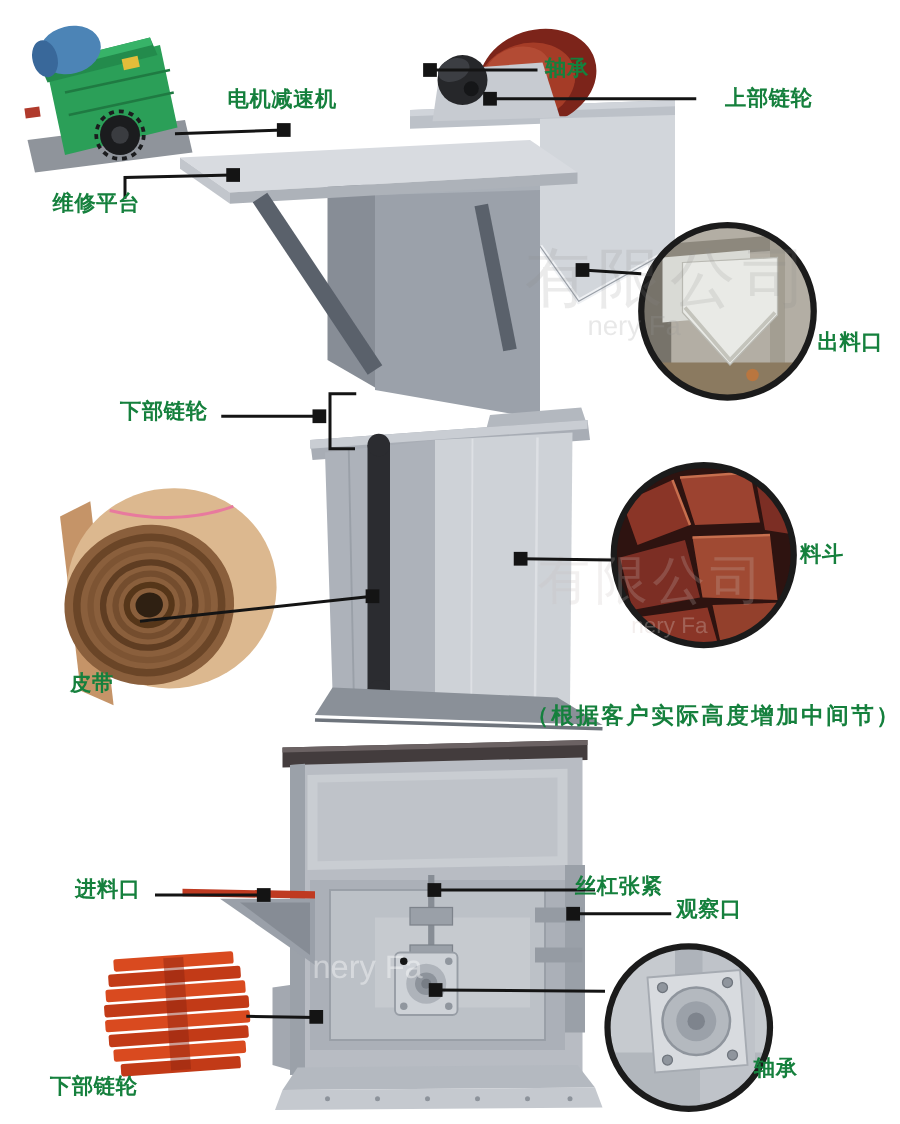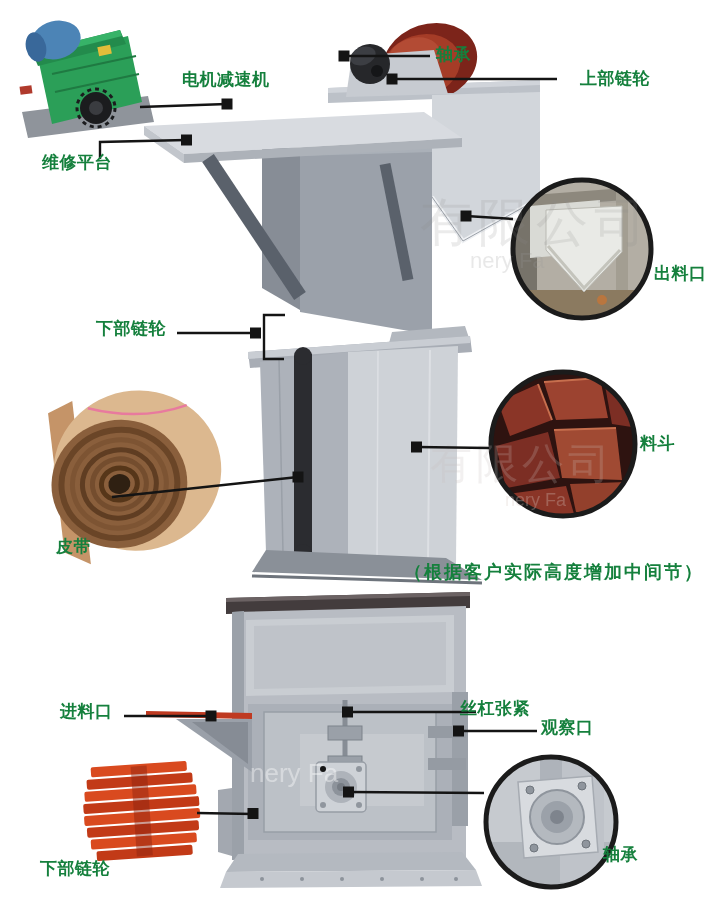--- a/index.html
+++ b/index.html
@@ -2,21 +2,21 @@
 <html><head>
 <meta charset="utf-8">
 <style>
   html,body{margin:0;padding:0;background:#ffffff;}
   #stage{position:relative;width:720px;height:899px;background:#ffffff;overflow:hidden;
          font-family:"Liberation Sans",sans-serif;}
   #machine-svg{position:absolute;left:0;top:0;z-index:1;}
   .lbl{position:absolute;z-index:5;font-weight:bold;font-size:17px;line-height:1.1;
        color:#15803d;white-space:nowrap;letter-spacing:0.5px;
        font-family:Liberation Sans, sans-serif;}
-  .note{font-size:18px;letter-spacing:2px;}
+  .note{font-size:18px;letter-spacing:2px;margin-left:17px;}
 </style>
 </head>
 <body>
 
 <div id="stage">
 
 <svg id="machine-svg" width="720" height="899" viewBox="0 0 720 899">
 
   <g>
 

